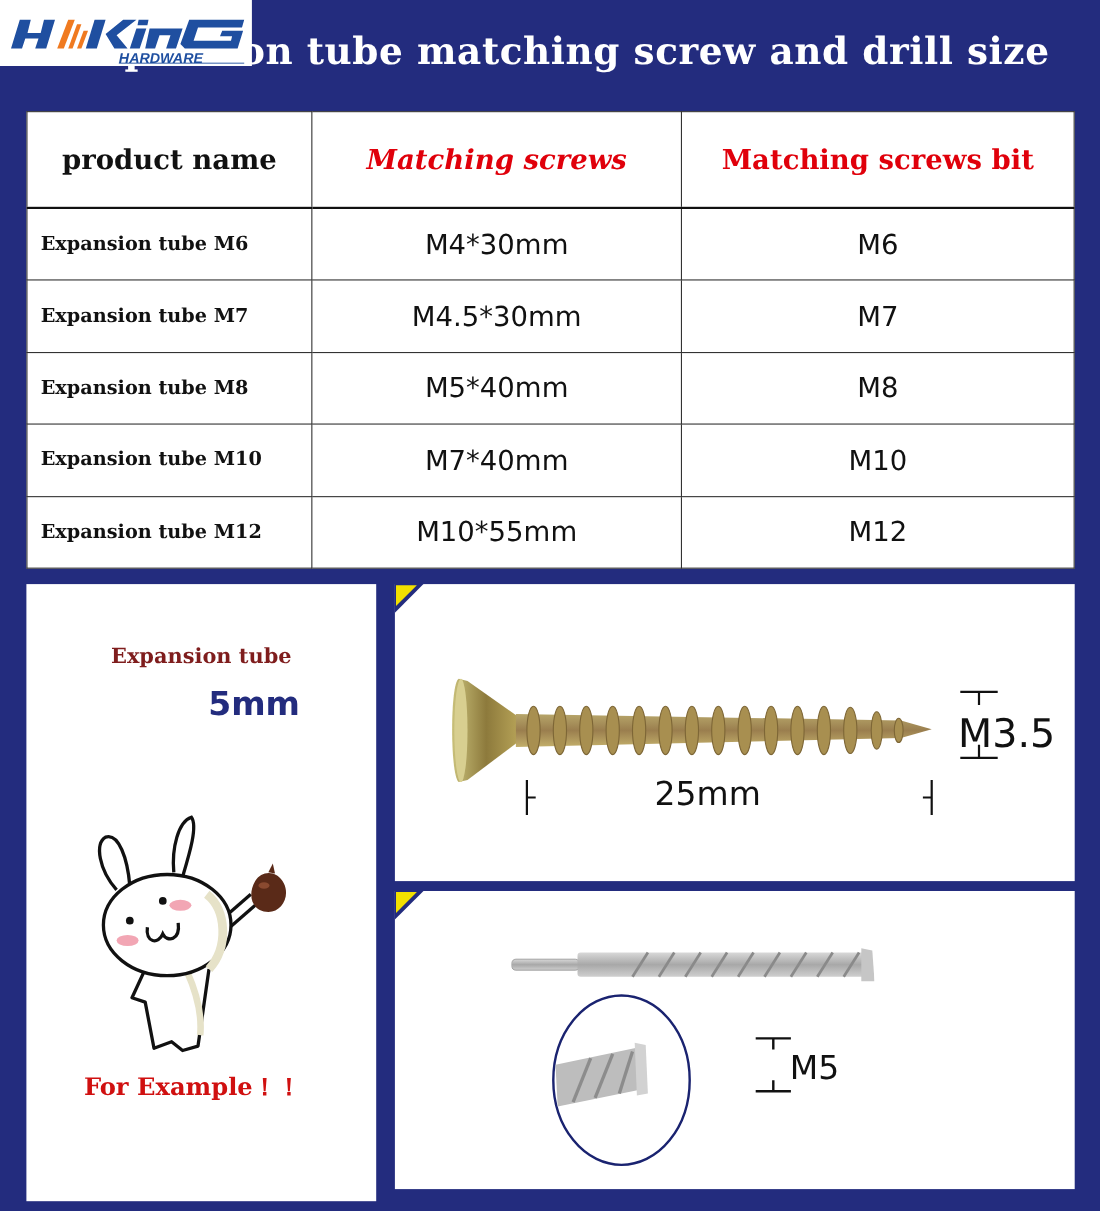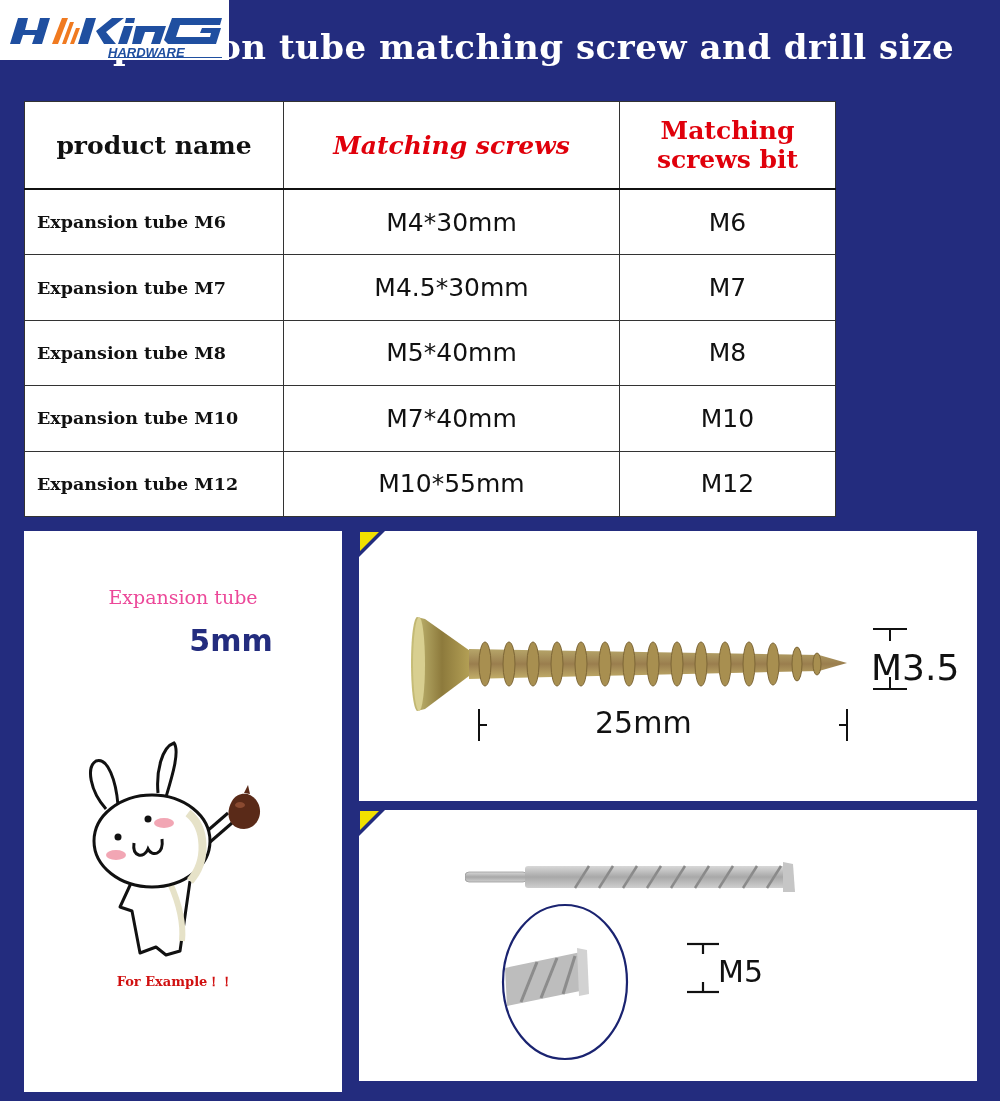--- a/index.html
+++ b/index.html
@@ -5,37 +5,37 @@
     * { box-sizing: border-box; margin: 0; padding: 0; }
     html, body { width: 1000px; height: 1101px; overflow: hidden; }
     body { background: #232c7e; position: relative; font-family: "Liberation Serif", serif; }
 
     .logo { position: absolute; left: 0; top: 0; width: 229px; height: 60px; background: #ffffff; z-index: 5; }
     .logo svg { position: absolute; left: 0; top: 0; }
 
     .title { position: absolute; left: 0; top: 27px; width: 1020px; text-align: center; color: #ffffff;
       font-family: "DejaVu Serif", serif; font-weight: bold; font-size: 34px; letter-spacing: 0.5px; white-space: nowrap; z-index: 1; }
 
-    .table-wrap { position: absolute; left: 24px; top: 101px; width: 812px; height: 416px; background: #ffffff; }
+    .table-wrap { position: absolute; left: 24px; top: 101px; width: 953px; height: 416px; background: #ffffff; }
     table { width: 100%; height: 100%; border-collapse: collapse; table-layout: fixed; }
     td, th { border: 1.5px solid #333; text-align: center; vertical-align: middle; }
     tr.head { height: 76px; }
     tr.head th { border-bottom: 2px solid #111; }
     tr.row { height: 56.5px; }
     th.c1 { width: 259px; font-family: "DejaVu Serif", serif; font-size: 25px; font-weight: bold; color: #111; }
     th.c2 { width: 336px; font-family: "DejaVu Serif", serif; font-size: 25px; font-weight: bold; color: #e0000b; font-style: italic; }
     th.c3 { font-family: "DejaVu Serif", serif; font-size: 25px; font-weight: bold; color: #e0000b; }
     td.c1 { font-family: "DejaVu Serif", serif; font-weight: bold; font-size: 17.5px; color: #111; text-align: left; padding-left: 12px; white-space: nowrap; }
     td.c2, td.c3 { font-family: "DejaVu Sans", sans-serif; font-size: 25px; color: #111; }
 
     .panel-left { position: absolute; left: 24px; top: 531px; width: 318px; height: 561px; background: #ffffff; }
     .panel-left .lbl { position: absolute; left: 0; width: 100%; text-align: center; }
-    .lbl-tube { top: 586px; font-family: "DejaVu Serif", serif; font-weight: normal; font-size: 19px; color: #ec4899; }
+    .lbl-tube { top: 586px; font-family: "DejaVu Serif", serif; font-weight: bold; font-size: 19px; color: #7f1d1d; }
     .lbl-size { font-family: "DejaVu Sans", sans-serif; font-weight: bold; font-size: 30px; color: #232c7e; }
-    .lbl-example { font-family: "DejaVu Serif", serif; font-weight: bold; font-size: 13px; color: #d01010; }
+    .lbl-example { font-family: "DejaVu Serif", serif; font-weight: bold; font-size: 22px; color: #d01010; }
 
     .panel { position: absolute; background: #ffffff; }
     .panel-screw { left: 359px; top: 531px; width: 618px; height: 270px; }
     .panel-drill { left: 359px; top: 810px; width: 618px; height: 271px; }
     .corner { position: absolute; left: 0; top: 0; width: 0; height: 0;
       border-top: 26px solid #232c7e; border-right: 26px solid transparent; }
     .corner-inner { position: absolute; left: 1px; top: 1px; width: 0; height: 0;
       border-top: 19px solid #f2e000; border-right: 19px solid transparent; }
 
     .dim { position: absolute; font-family: "DejaVu Sans", sans-serif; color: #111; }

